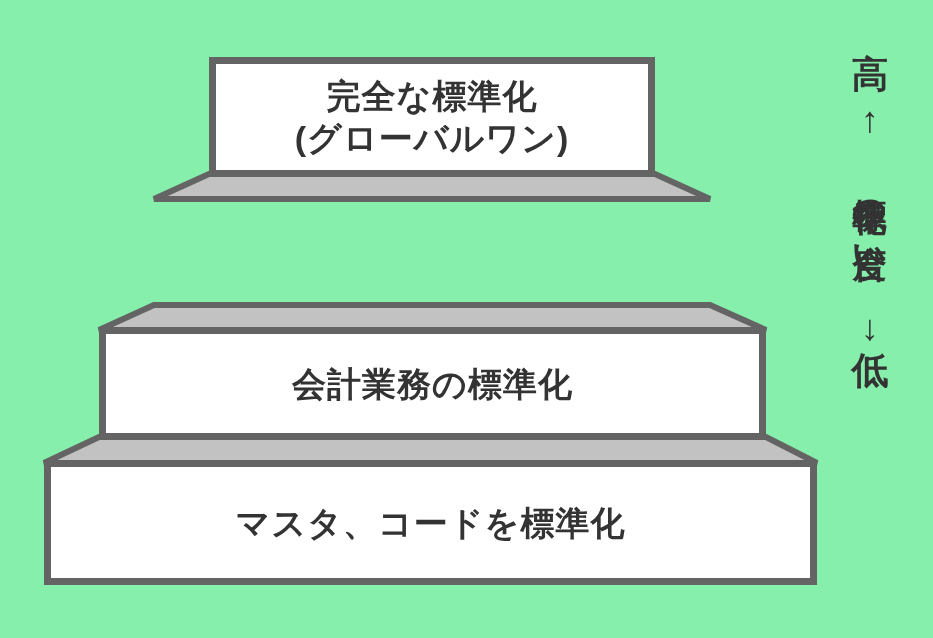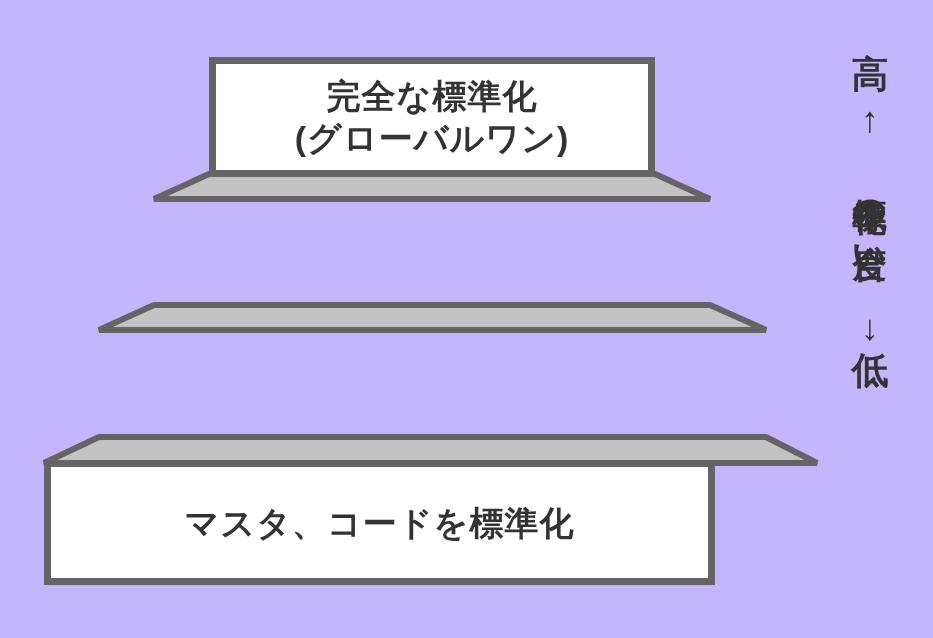--- a/index.html
+++ b/index.html
@@ -1,19 +1,19 @@
 <!DOCTYPE html>
 <html><head>
 <meta charset="utf-8">
 <style>
   html,body{margin:0;padding:0;background:#FCF0E1;}
   .canvas{
     position:relative;
     width:933px;height:638px;
-    background:#c4b5fd;
+    background:#86efac;
     overflow:hidden;
     font-family:"Liberation Sans","DejaVu Sans",sans-serif;
   }
   .faces-svg{position:absolute;left:0;top:0;z-index:0;}
   .level{
     position:absolute;
     box-sizing:border-box;
     background:#FFFFFF;
     border:7px solid #646464;
     display:flex;align-items:center;justify-content:center;
@@ -24,21 +24,21 @@
     font-size:34px;
     font-weight:bold;
     color:#333333;
     line-height:42px;
     white-space:pre-line;
     letter-spacing:1px;
   }
   #level-1{left:209px;top:57px;width:446px;height:120px;}
   #level-2{left:154px;top:196px;width:556px;height:112px;}
   #level-3{left:99px;top:327px;width:667px;height:113px;}
-  #level-4{left:44px;top:460px;width:671px;height:125px;}
+  #level-4{left:44px;top:460px;width:773px;height:125px;}
   .axis{
     position:absolute;
     left:840px;top:55px;width:60px;height:540px;
     display:flex;flex-direction:column;align-items:center;
     color:#333333;font-weight:bold;
     z-index:1;
   }
   .axis-end{font-size:37px;line-height:40px;}
   .axis-arrow{font-size:36px;line-height:42px;margin-top:4px;}
   .axis-arrow.down{margin-top:44px;}
@@ -62,20 +62,23 @@
     <polygon points="154,305 710,305 766,330 99,330" fill="#C2C2C2" stroke="#646464" stroke-width="6"></polygon>
     <polygon points="99,437 766,437 817,463 44,463" fill="#C2C2C2" stroke="#646464" stroke-width="6"></polygon>
   </svg>
 
   <div class="level" id="level-1">
     <div class="level-label">完全な標準化
 (グローバルワン)</div>
   </div>
 
 
+  <div class="level" id="level-3">
+    <div class="level-label">会計業務の標準化</div>
+  </div>
 
   <div class="level" id="level-4">
     <div class="level-label">マスタ、コードを標準化</div>
   </div>
 
   <div class="axis">
     <div class="axis-end">高</div>
     <div class="axis-arrow">↑</div>
     <div class="axis-label">標準化の度合い</div>
     <div class="axis-arrow down">↓</div>

